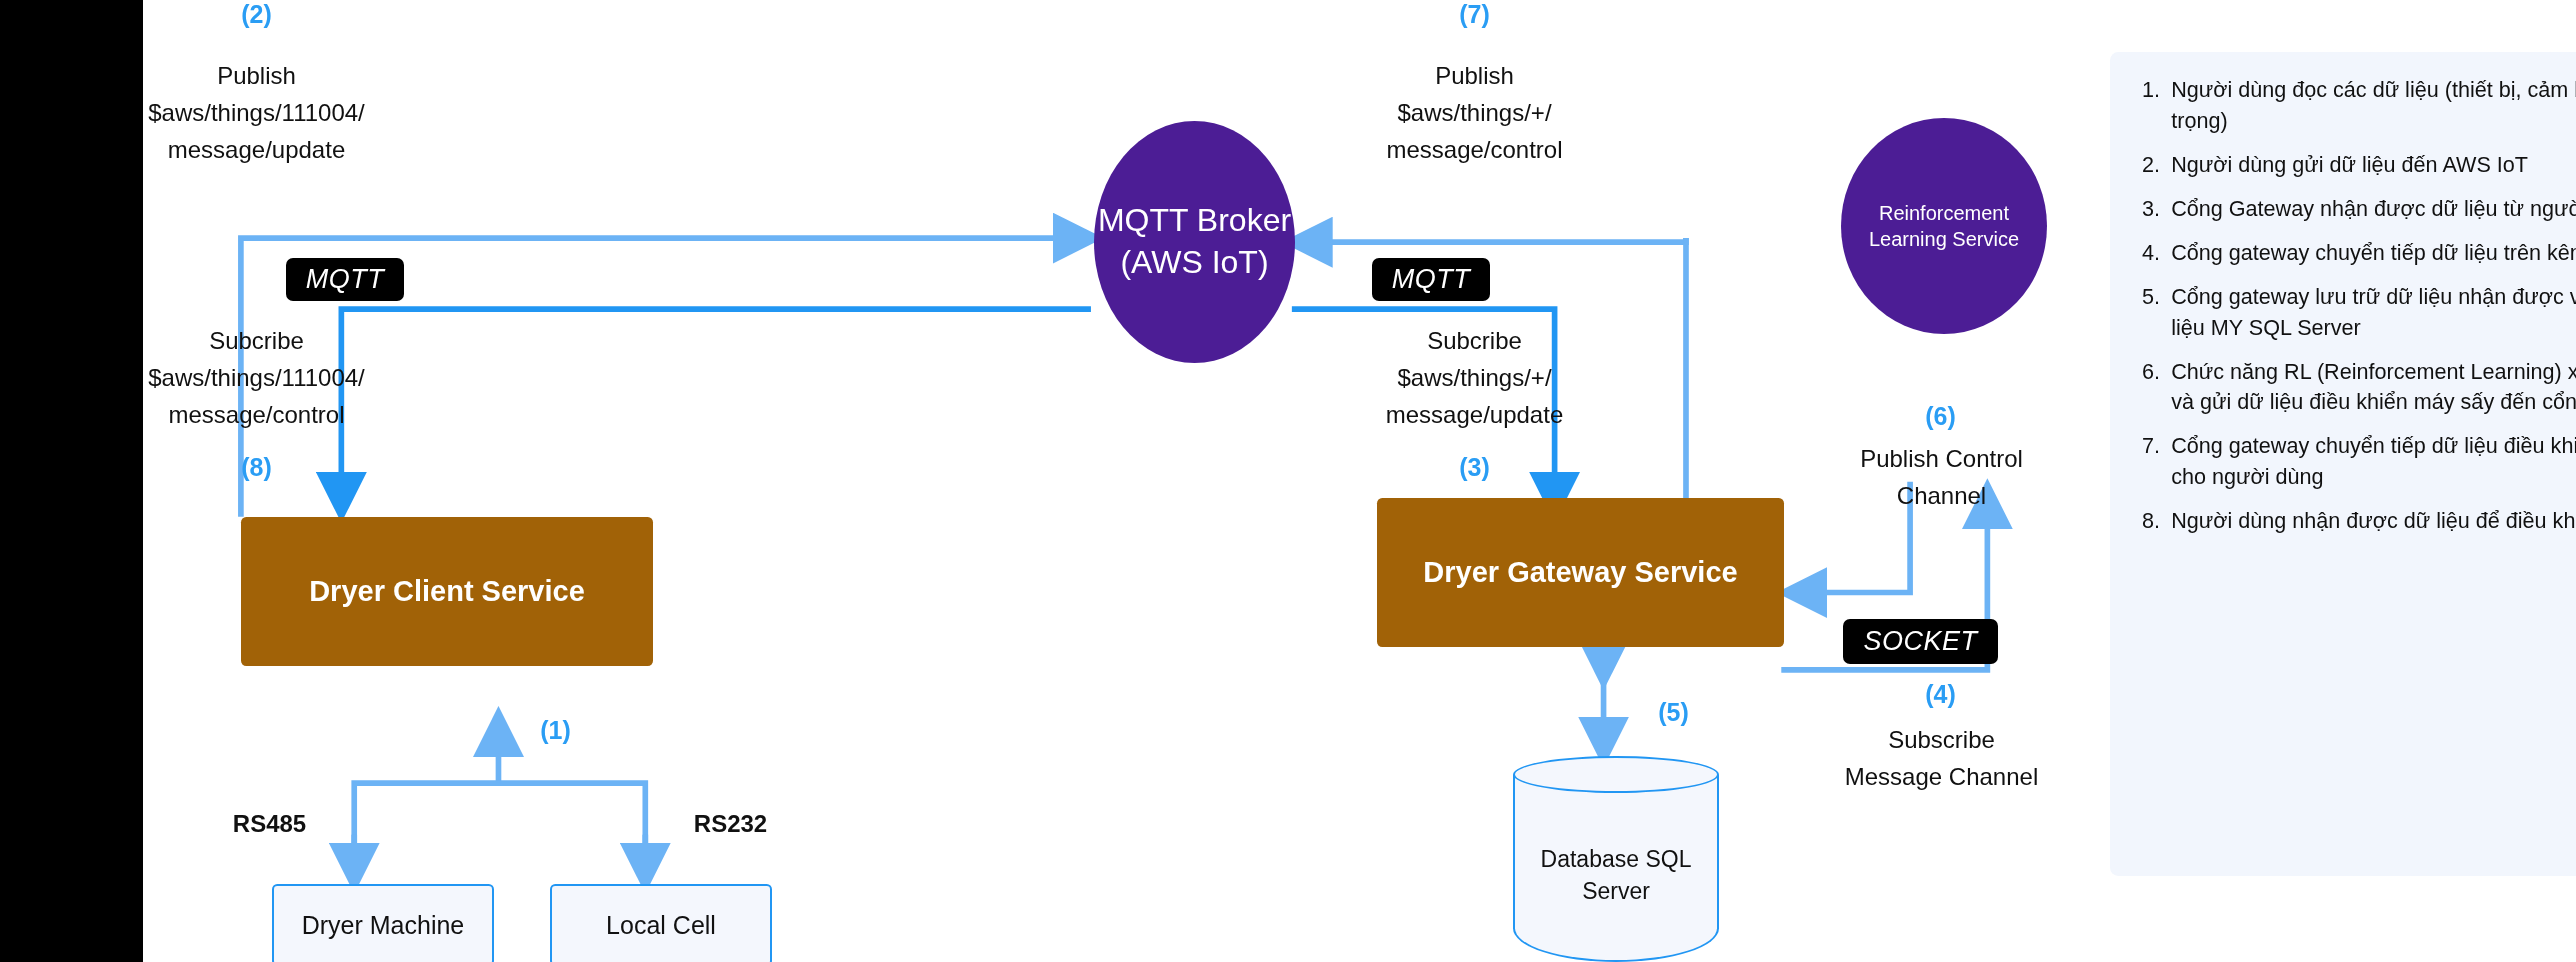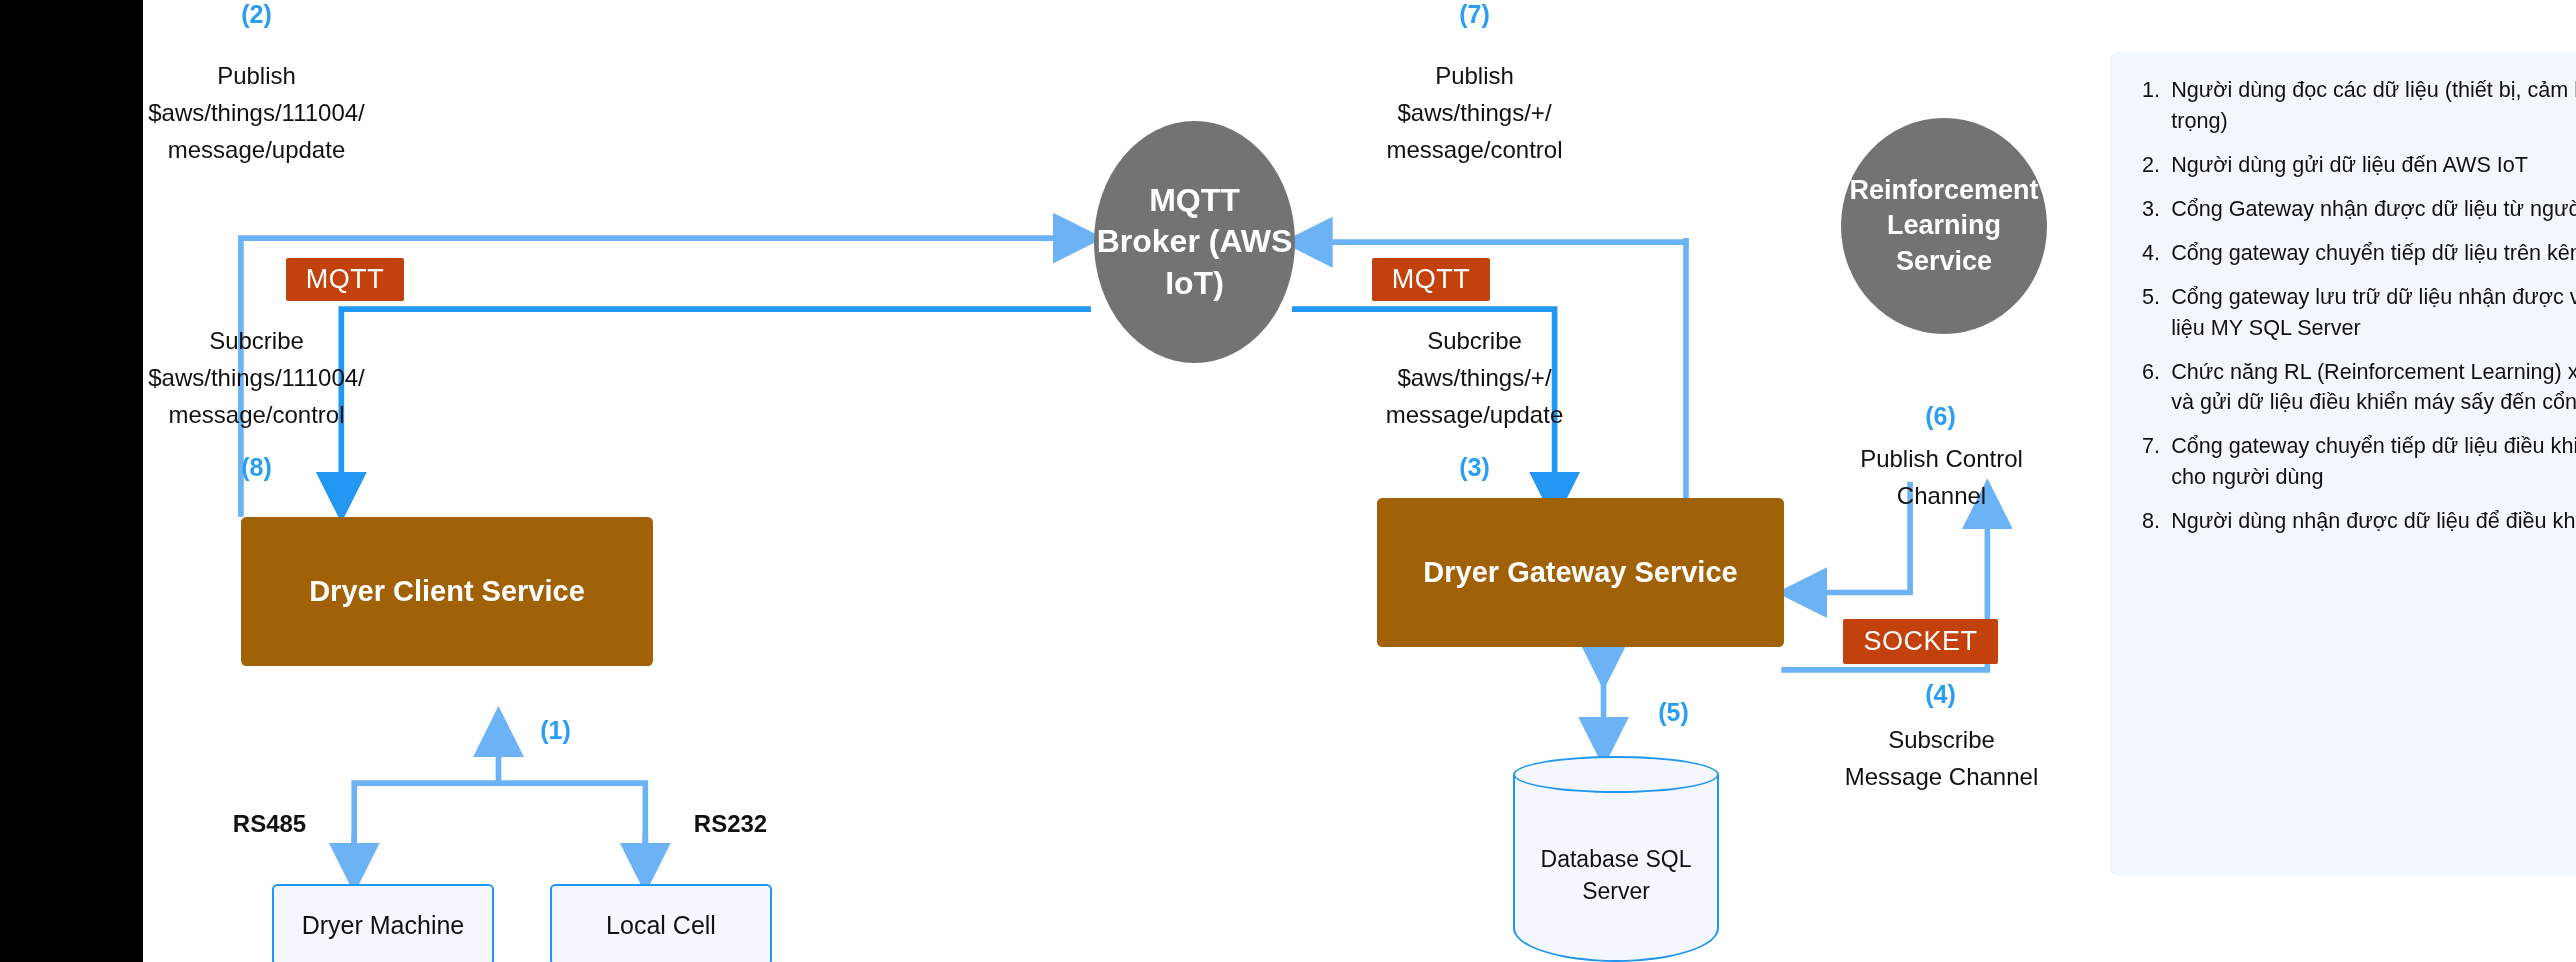--- a/index.html
+++ b/index.html
@@ -45,37 +45,38 @@
     line-height: 1.25;
   }
   .box-light {
     background: #f4f7fd;
     border: 2.1px solid #2196f3;
     border-radius: 5.2px;
     color: #111111;
     font-weight: normal;
   }
   .ellipse {
-    background: #737373;
+    background: #4c1d95;
     border-radius: 50%;
     color: #ffffff;
-    font-weight: bold;
+    font-weight: normal;
     line-height: 1.3;
   }
   .badge {
     position: absolute;
-    background: #c2410c;
+    background: #000000;
     color: #ffffff;
-    border-radius: 2px;
+    border-radius: 7px;
     display: flex;
     align-items: center;
     justify-content: center;
     font-size: 27px;
     letter-spacing: 0.5px;
     box-sizing: border-box;
+    font-style: italic;
   }
 
   
   .lbl {
     position: absolute;
     text-align: center;
     color: #111111;
     line-height: 1.55;
     white-space: pre-line;
     font-size: 24px;
@@ -221,21 +222,21 @@
     <div class="wirelbl" style="left:57px; top:810px; width:139px;">RS485</div>
     <div class="wirelbl" style="left:518px; top:810px; width:139px;">RS232</div>
 
     <div class="badge" style="left:143px; top:258px; width:118px; height:43px;">MQTT</div>
     <div class="badge" style="left:1229px; top:258px; width:118px; height:43px;">MQTT</div>
     <div class="badge" style="left:1700px; top:607px; width:155px; height:45px;margin-top:12px;">SOCKET</div>
 
     <div class="node ellipse" style="left:951px; top:121px; width:201px; height:242px; font-size:32px;">MQTT Broker
 (AWS IoT)</div>
 
-    <div class="node ellipse" style="left:1698px; top:118px; width:206px; height:216px; font-size:27px;">Reinforcement
+    <div class="node ellipse" style="left:1698px; top:118px; width:206px; height:216px; font-size:20px;">Reinforcement
 Learning
 Service</div>
 
     <div class="node box-primary" style="left:98px; top:517px; width:412px; height:149px; font-size:29px;">Dryer Client Service</div>
 
     <div class="node box-primary" style="left:1234px; top:498px; width:407px; height:149px; font-size:29px;">Dryer Gateway
 Service</div>
 
     <div class="node box-light" style="left:129px; top:884px; width:222px; height:82px; font-size:25px;">Dryer Machine</div>
 

